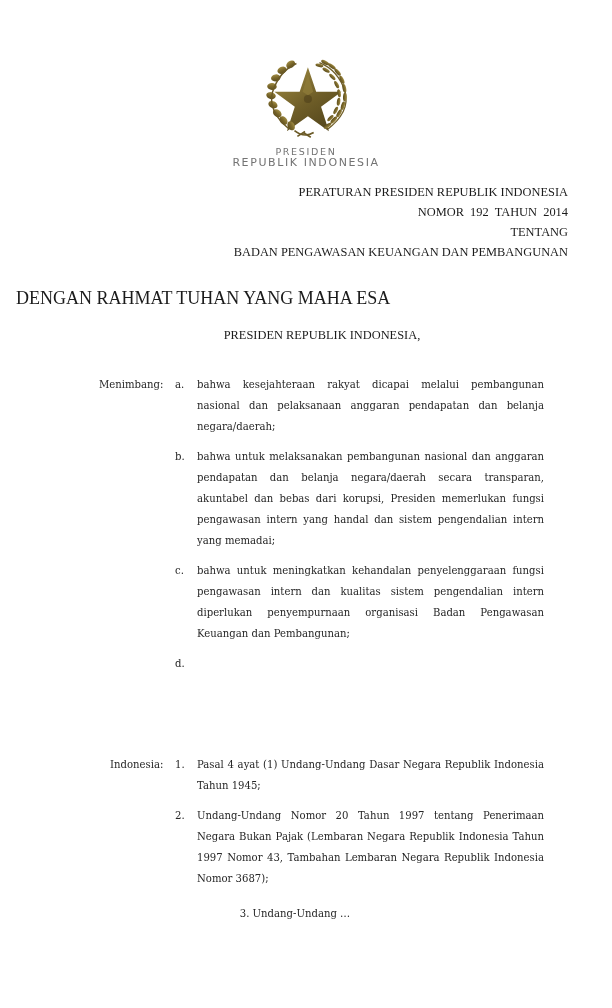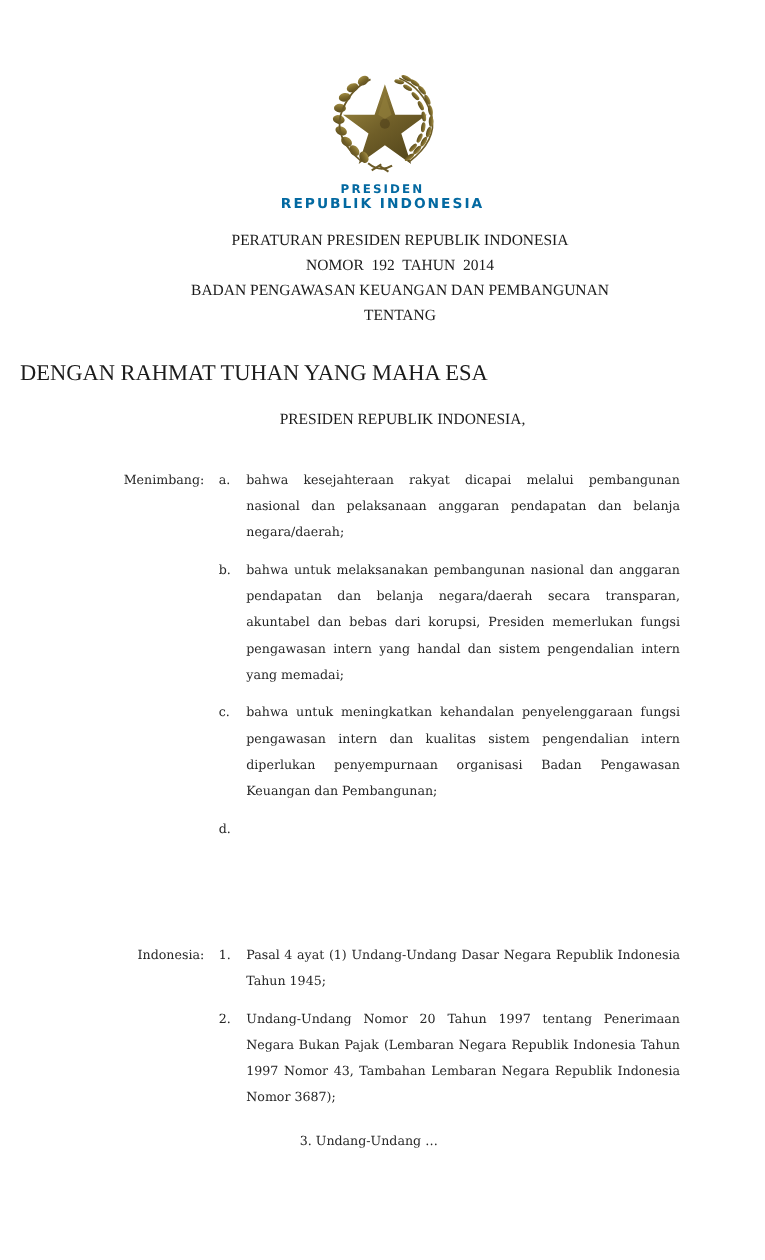--- a/index.html
+++ b/index.html
@@ -29,47 +29,46 @@
   }
   .emblem-svg {
     display: block;
     margin: 0 auto;
     width: 96px;
     height: 92px;
   }
   .emblem-caption {
     margin-top: 3px;
     font-family: "DejaVu Sans", "Liberation Sans", sans-serif;
-    font-weight: bold;
-    color: #0369a1;
+    font-weight: normal;
+    color: #737373;
     line-height: 1.08;
   }
   .emblem-caption .l1 {
     display: block;
     font-size: 9.5px;
     letter-spacing: 1.7px;
   }
   .emblem-caption .l2 {
     display: block;
     font-size: 11px;
     letter-spacing: 1.6px;
   }
 
   
   .heading {
     position: absolute;
     left: 0;
     top: 182px;
     width: 568px;
-    text-align: center;
+    text-align: right;
     font-family: "Liberation Serif", "DejaVu Serif", serif;
     font-size: 12.4px;
     line-height: 20px;
     color: #1b1b1b;
-    margin-left: 36px;
   }
   .heading .hl { display: block; white-space: pre; }
 
   .enactment {
     position: absolute;
     left: 0;
     top: 288px;
     width: 612px;
     text-align: left;
     font-family: "Liberation Serif", "DejaVu Serif", serif;
@@ -218,22 +217,22 @@
 
     <div class="emblem-caption">
       <span class="l1">PRESIDEN</span>
       <span class="l2">REPUBLIK INDONESIA</span>
     </div>
   </div>
 
   <div class="heading">
     <span class="hl">PERATURAN PRESIDEN REPUBLIK INDONESIA</span>
     <span class="hl">NOMOR  192  TAHUN  2014</span>
+    <span class="hl">TENTANG</span>
     <span class="hl">BADAN PENGAWASAN KEUANGAN DAN PEMBANGUNAN</span>
-    <span class="hl">TENTANG</span>
   </div>
 
   <div class="enactment">DENGAN RAHMAT TUHAN YANG MAHA ESA</div>
   <div class="institution">PRESIDEN REPUBLIK INDONESIA,</div>
 
   <div class="section" id="sec-menimbang">
     <div class="clause-row">
       <div class="lbl">Menimbang</div>
       <div class="colon">:</div>
       <div class="marker">a.</div>

